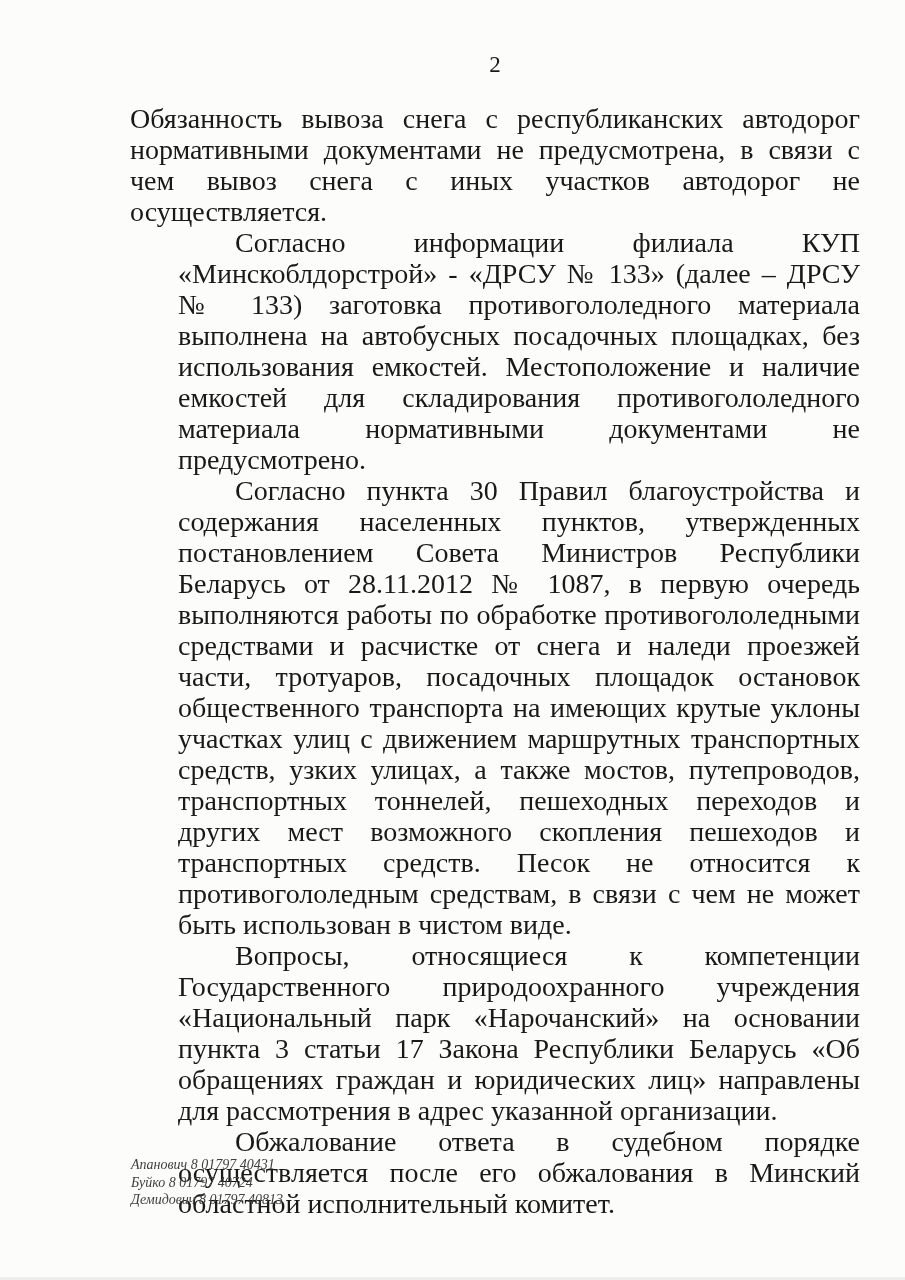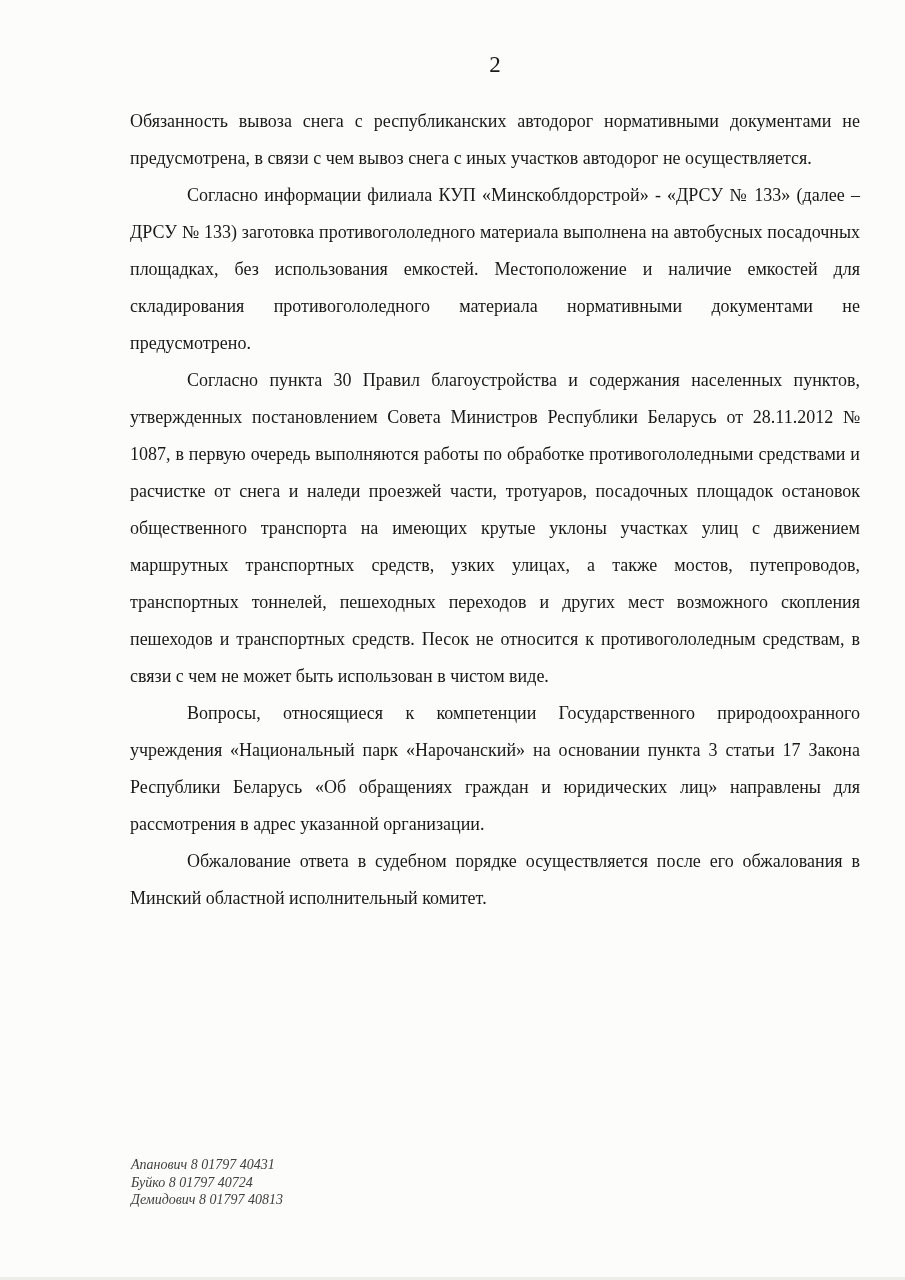--- a/index.html
+++ b/index.html
@@ -23,33 +23,34 @@
     width: 730px;
   }
   .page-number {
     margin-top: 50px;
     text-align: center;
     font-size: 23px;
     line-height: 30px;
   }
   .doc-body {
     margin-top: 23px;
-    font-size: 18px;
-    line-height: 37px;
+    font-size: 28px;
+    line-height: 31px;
     text-align: justify;
     text-justify: inter-word;
     hyphens: none;
     font-family: Liberation Serif, serif;
   }
   .doc-body p {
     margin: 0;
     padding: 0;
   }
   .doc-body p.indent {
     text-indent: 57px;
+    margin-left: 48px;
   }
   .signature {
     position: absolute;
     left: 130px;
     top: 1026px;
     width: 730px;
     font-size: 22.5px;
     line-height: 28px;
     white-space: nowrap;
   }

